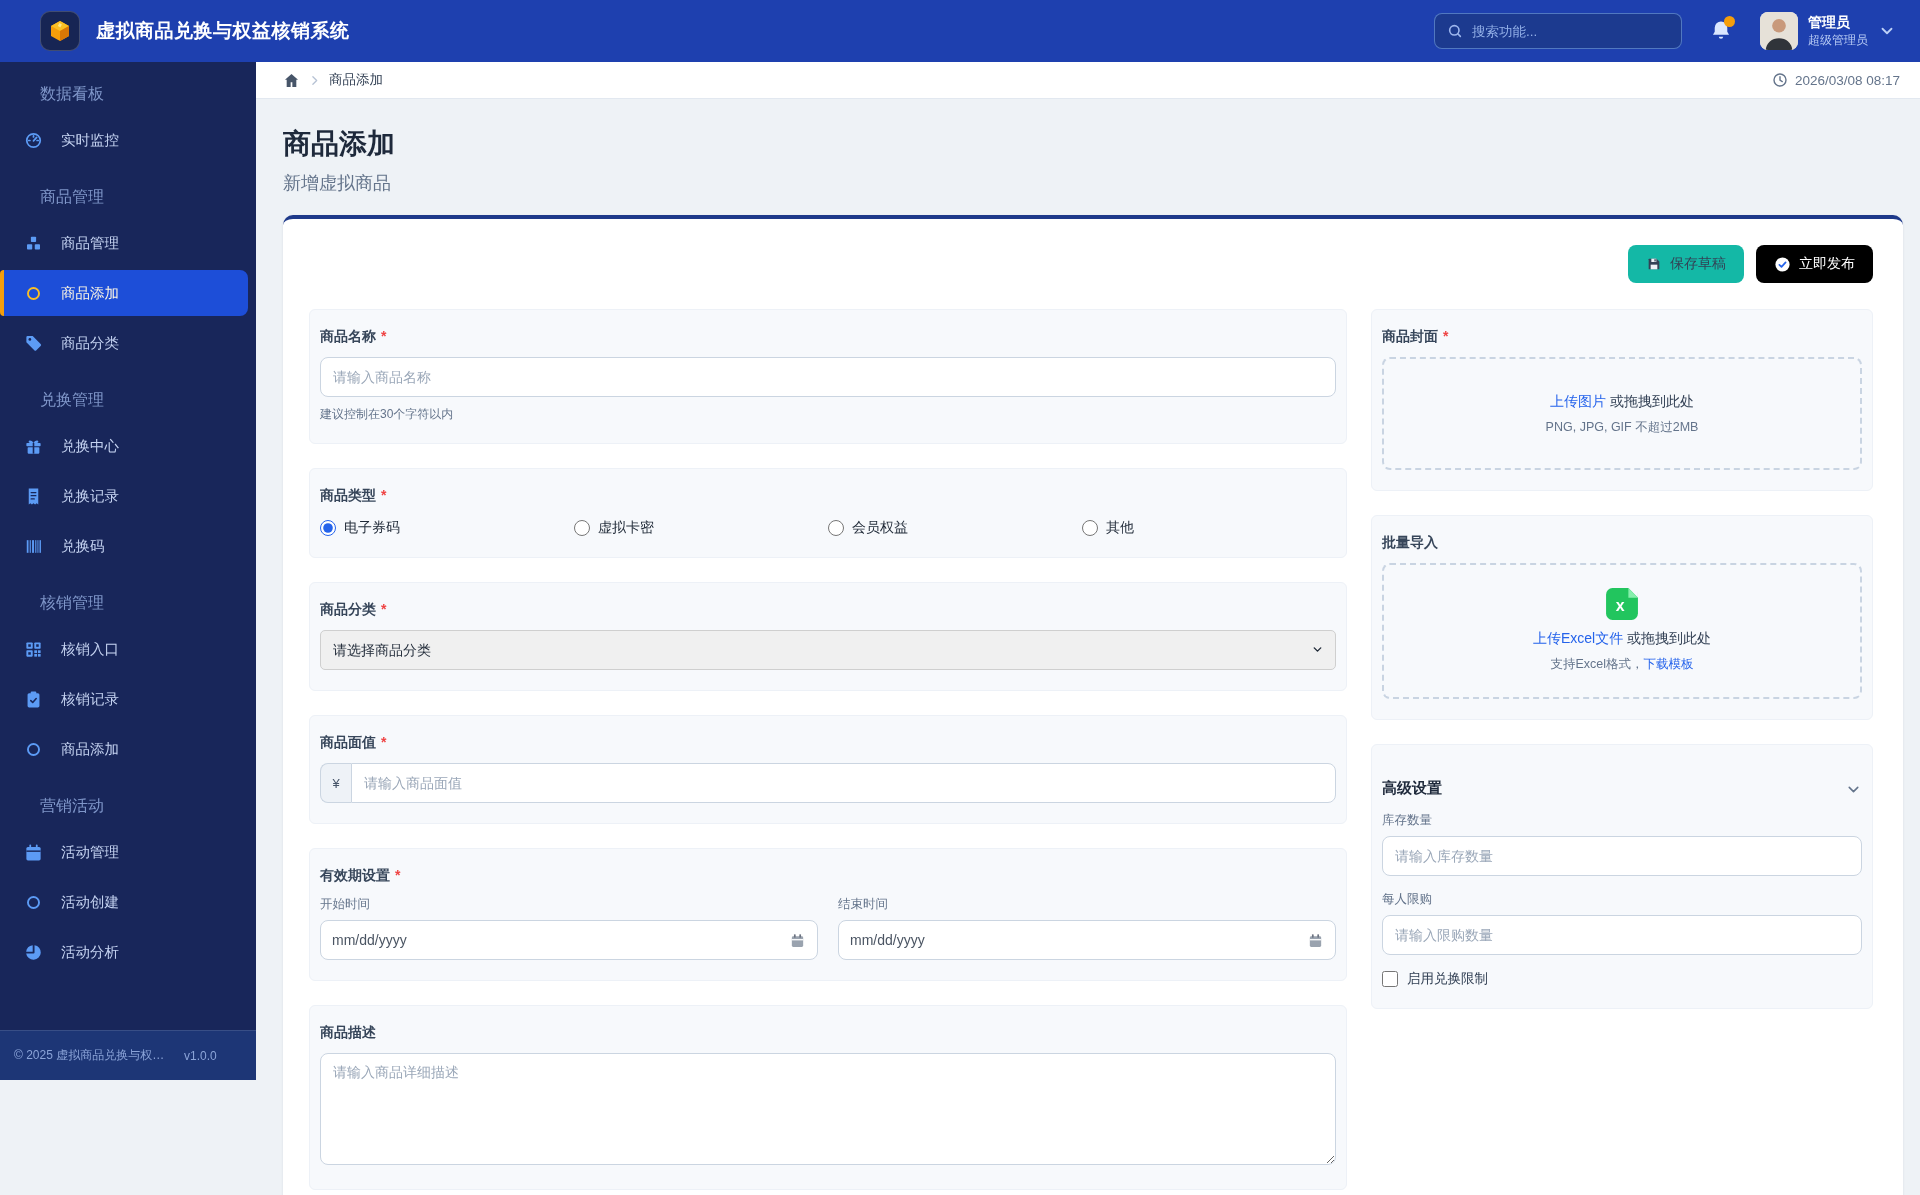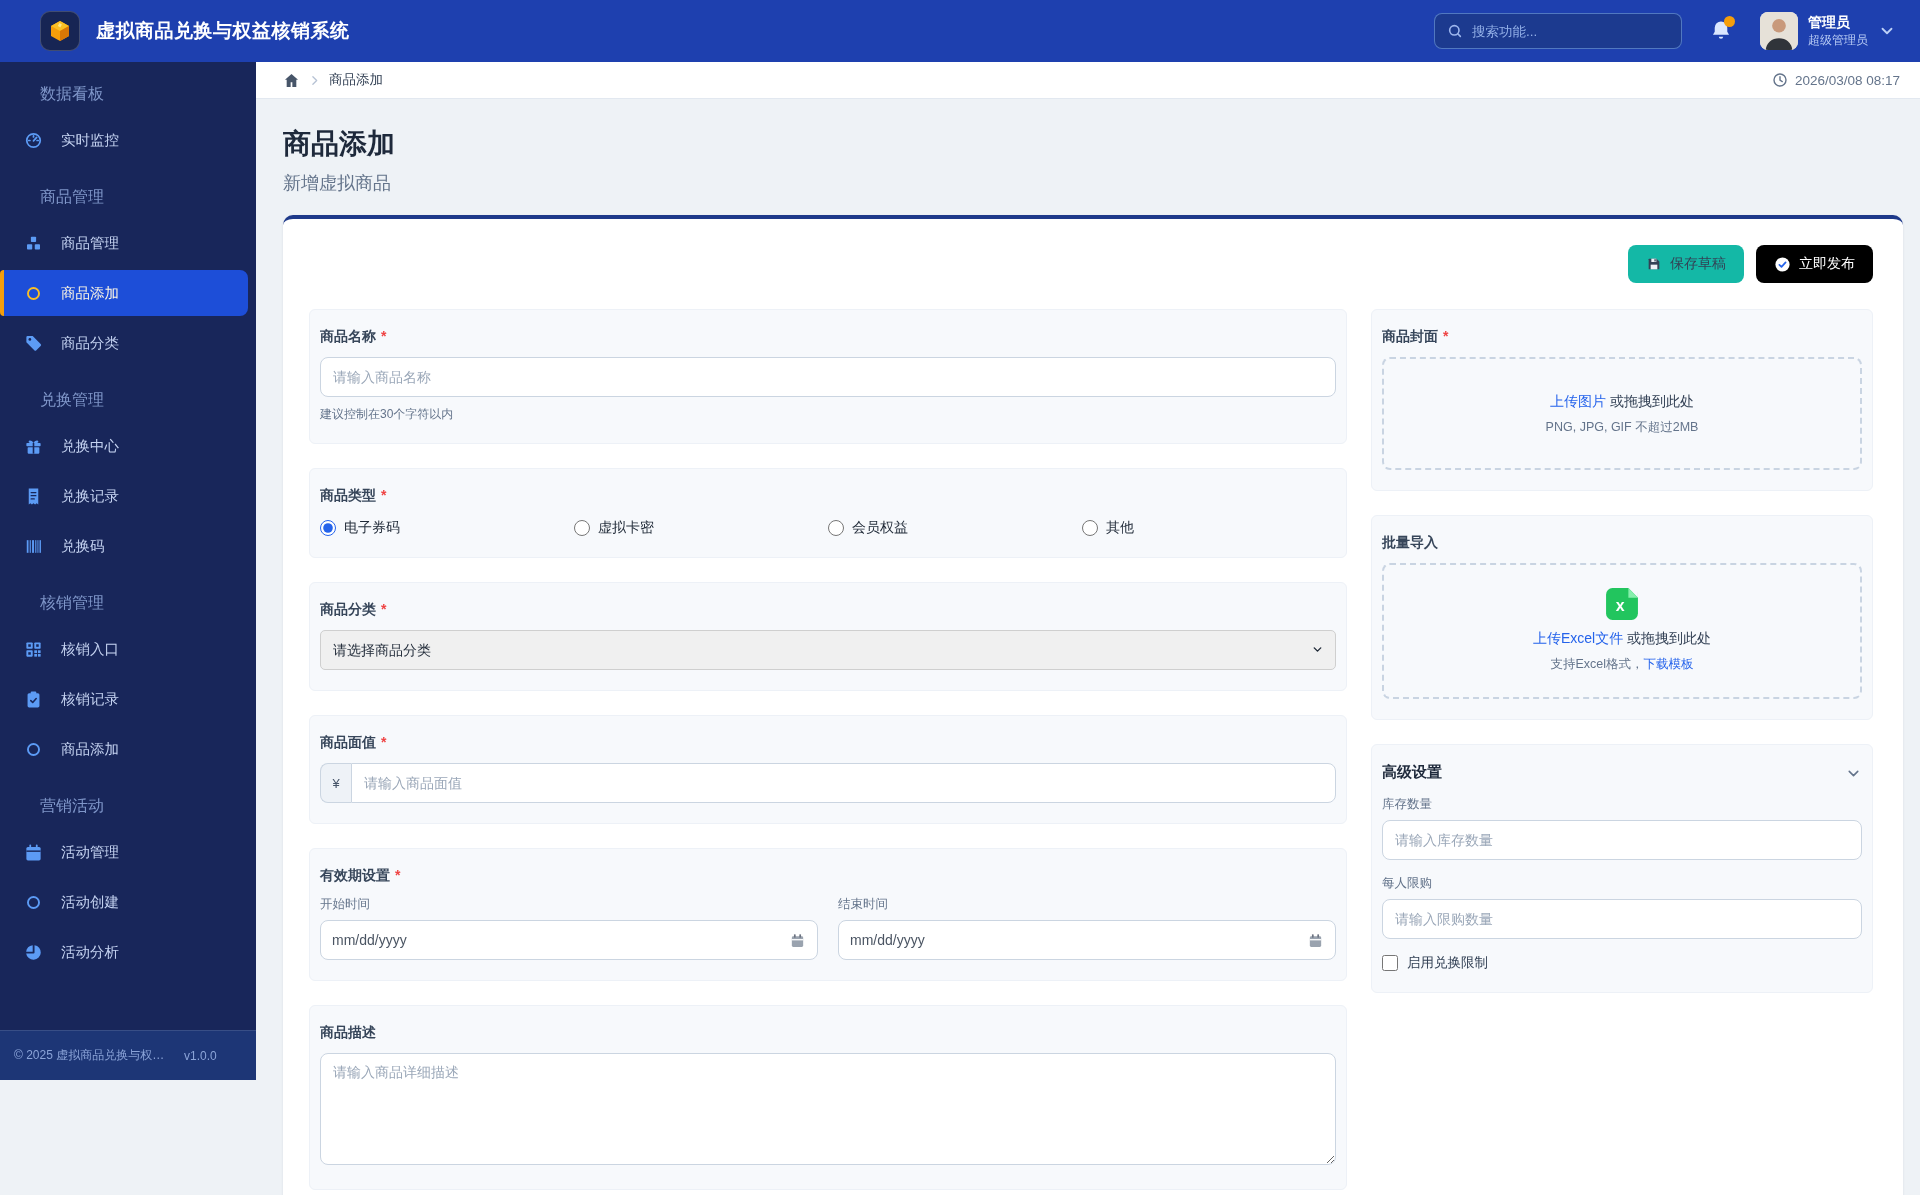--- a/index.html
+++ b/index.html
@@ -142,21 +142,21 @@
   .upload-zone{
     border:2px dashed #c9d4e2; border-radius:8px; text-align:center; cursor:pointer;
   }
   .upload-zone.cover{ padding:34px 10px 32px; }
   .upload-zone.bulk{ padding:22px 10px 24px; }
   .up-line{ font-size:14px; color:#334155; }
   .link{ color:#2563eb; cursor:pointer; }
   .up-hint{ font-size:12.5px; color:#64748b; margin-top:8px; }
   .xls-icon{ margin-bottom:9px; display:inline-flex; }
 
-  .adv-head{ display:flex; align-items:flex-end; margin-bottom:14px; }
+  .adv-head{ display:flex; align-items:flex-end; margin-bottom:14px;margin-top:16px; }
   .adv-title{ font-size:15px; font-weight:700; color:#1e293b; }
   .adv-chev{ margin-left:auto; display:flex; cursor:pointer; }
   .adv-field{ margin-bottom:15px; }
   .check-row{ display:flex; align-items:center; gap:9px; font-size:13.5px; color:#334155; margin-top:4px; cursor:pointer; }
   .check-row input{ width:16px; height:16px; accent-color:#2563eb; }
 </style>
 </head>
 <body>
 
 <header class="app-header">

